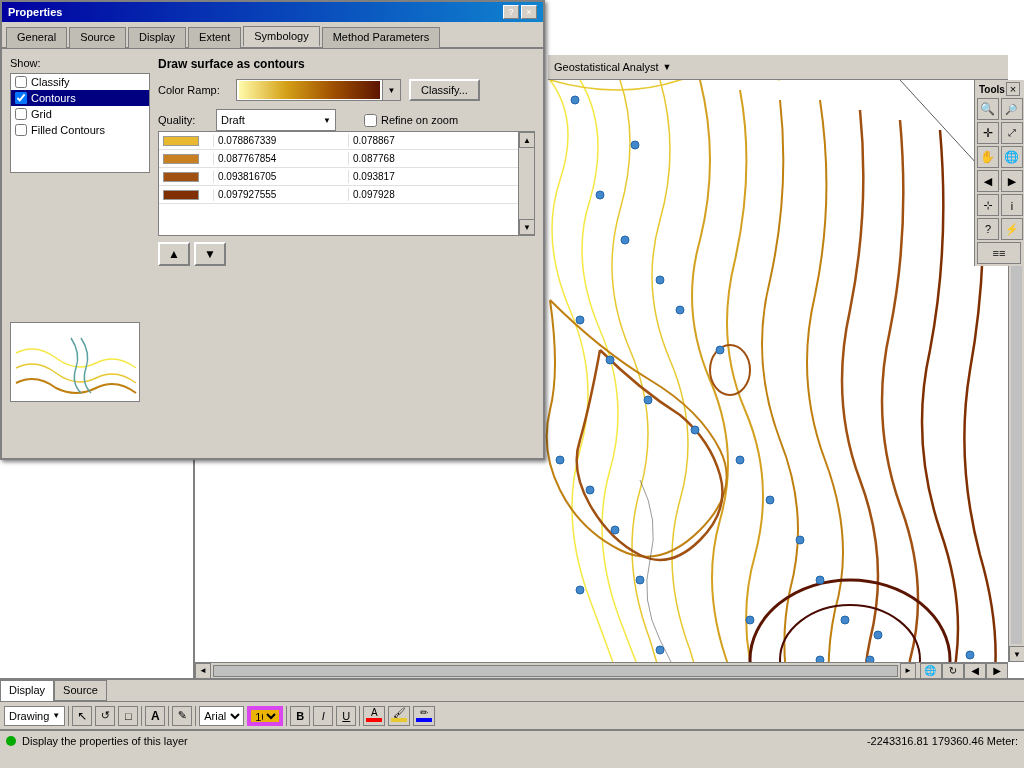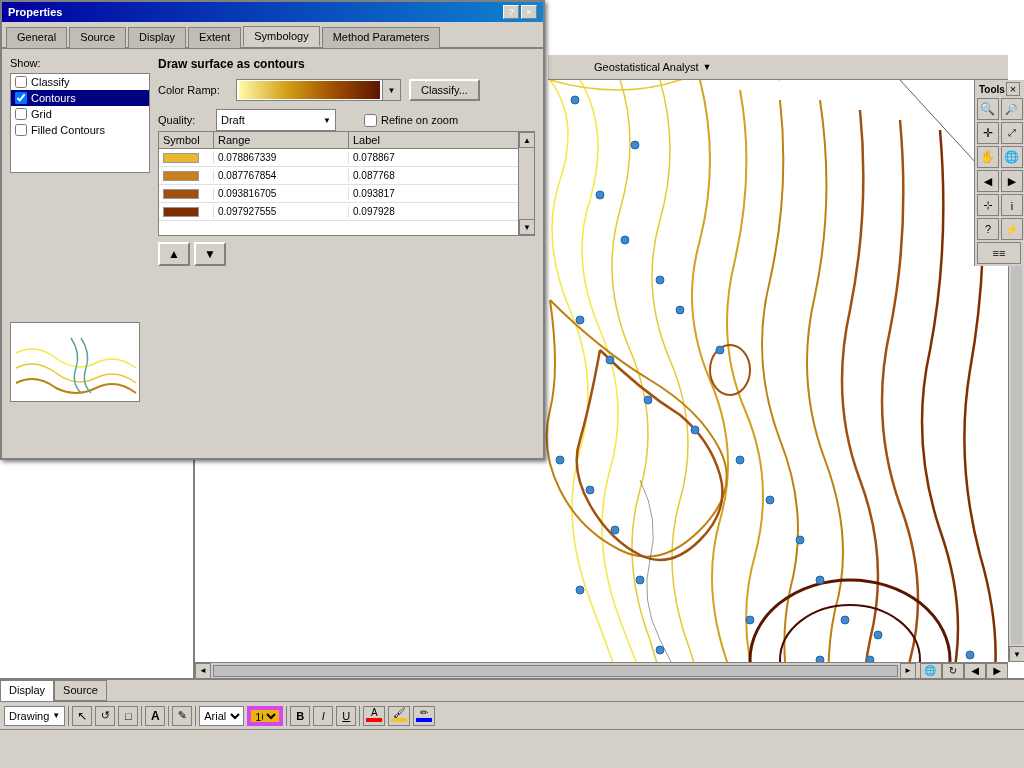--- a/index.html
+++ b/index.html
@@ -422,21 +422,21 @@
       <circle cx="80" cy="130" r="2.5" fill="#4488cc"></circle>
       <circle cx="130" cy="160" r="2.5" fill="#4488cc"></circle>
 
       <ellipse cx="75" cy="180" rx="25" ry="20" stroke="#803000" stroke-width="1.5" fill="none"></ellipse>
       <ellipse cx="75" cy="180" rx="15" ry="12" stroke="#5c1500" stroke-width="1" fill="none"></ellipse>
     </g>
   </svg>
 </div>
 
 <div class="geo-header" style="position:absolute;top:55px;left:548px;right:16px;height:25px;background:#d4d0c8;border-bottom:1px solid #808080;display:flex;align-items:center;padding:0 6px;z-index:60;">
-  <span style="font-size:11px;margin-left:40px;">Geostatistical Analyst</span>
+  <span style="font-size:11px;">Geostatistical Analyst</span>
   <span style="font-size:9px;margin-left:4px;cursor:pointer;">▼</span>
 </div>
 
 <div style="position:absolute;top:80px;right:0;width:50px;background:#d4d0c8;border-left:1px solid #808080;z-index:60;padding:2px;">
   <div style="display:flex;justify-content:space-between;align-items:center;margin-bottom:2px;padding:0 2px;">
     <span style="font-size:10px;font-weight:bold;">Tools</span>
     <span style="cursor:pointer;font-size:11px;border:1px solid #808080;width:14px;height:14px;display:flex;align-items:center;justify-content:center;background:#d4d0c8;">×</span>
   </div>
   <div style="display:grid;grid-template-columns:1fr 1fr;gap:2px;">
     <div style="width:22px;height:22px;background:#d4d0c8;border:1px solid #808080;display:flex;align-items:center;justify-content:center;cursor:pointer;font-size:12px;">🔍</div>
@@ -534,25 +534,20 @@
           <span>Draft</span>
           <span style="font-size:8px;">▼</span>
         </div>
         <div class="refine-zoom">
           <input type="checkbox" style="">
           <span>Refine on zoom</span>
         </div>
       </div>
 
       <div class="symbol-table-container">
-        <div class="symbol-table-header">
-          <div class="sym-col-symbol">Symbol</div>
-          <div class="sym-col-range">Range</div>
-          <div class="sym-col-label">Label</div>
-        </div>
         <div class="symbol-table-body">
 
 
           <div class="symbol-row">
             <div class="sym-cell-symbol">
               <div class="sym-swatch" style="background:#e8b830;"></div>
             </div>
             <div class="sym-cell-range">0.078867339</div>
             <div class="sym-cell-label">0.078867</div>
           </div>
@@ -652,13 +647,18 @@
     <div style="width:22px;height:20px;background:#d4d0c8;border:1px solid #808080;display:flex;flex-direction:column;cursor:pointer;align-items:center;">
       <span style="font-size:10px;">🖌</span>
       <div style="height:4px;background:#e8c830;width:16px;"></div>
     </div>
     <div style="width:22px;height:20px;background:#d4d0c8;border:1px solid #808080;display:flex;flex-direction:column;cursor:pointer;align-items:center;">
       <span style="font-size:10px;">✏</span>
       <div style="height:4px;background:blue;width:16px;"></div>
     </div>
   </div>
 
+  <div style="height:20px;background:#d4d0c8;border-top:1px solid #808080;display:flex;align-items:center;padding:0 6px;">
+    <div style="width:10px;height:10px;border-radius:50%;background:#00aa00;margin-right:6px;"></div>
+    <span>Display the properties of this layer</span>
+    <span style="margin-left:auto;">-2243316.81  179360.46 Meter:</span>
+  </div>
 </div>
 
 </body></html>

